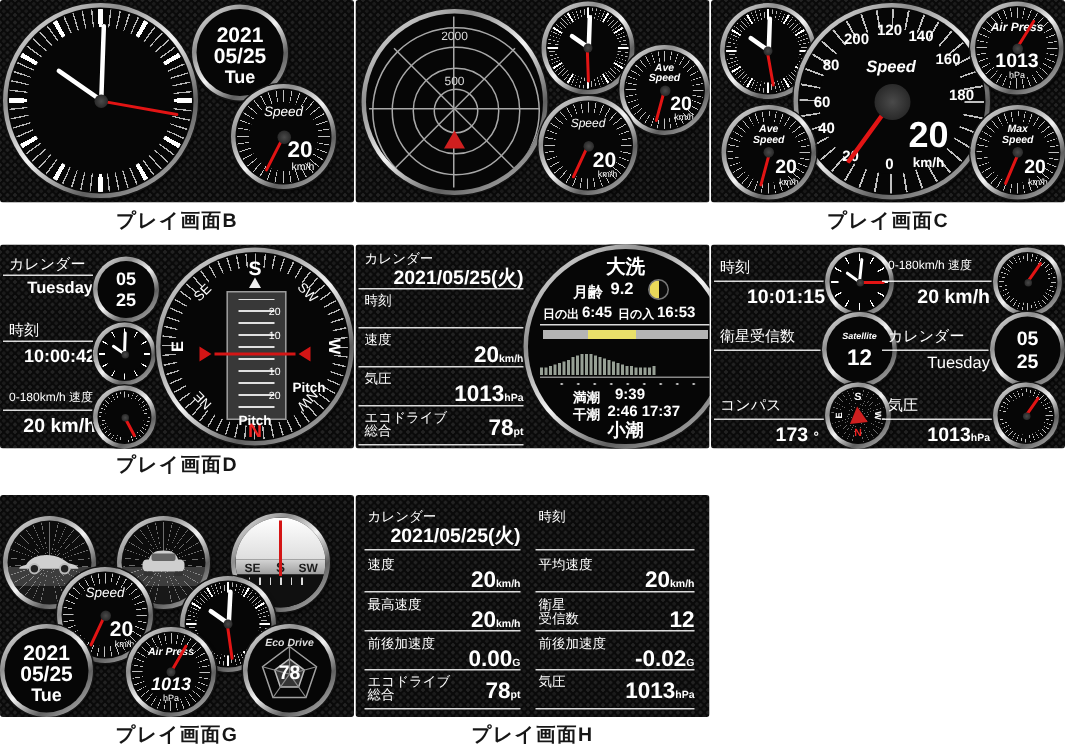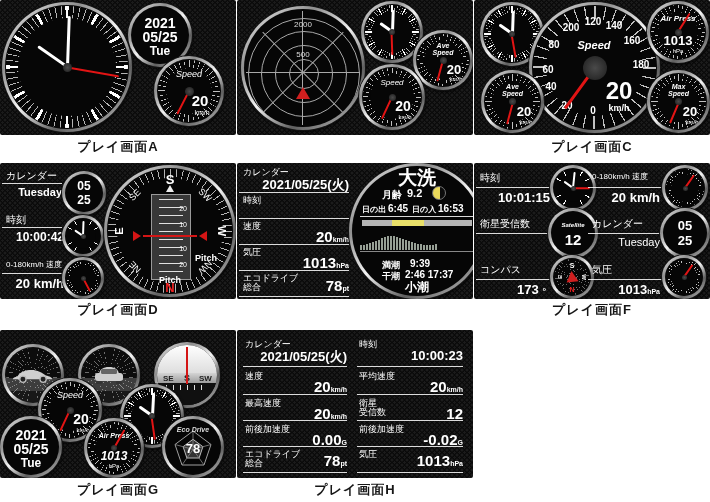--- a/index.html
+++ b/index.html
@@ -76,21 +76,21 @@
           <div class="tkg" data-name="gauge-ticks"></div>
           <div class="cov" style="inset:9px"></div>
         <span class="t it ctr" style="left:50%;top:15px;font-size:9px" data-name="gauge-title">Speed</span>
         <span class="t b ctr" style="left:43px;top:41px;font-size:15px" data-name="gauge-value">20</span>
         <span class="t ctr" style="left:45px;top:53px;font-size:7px" data-name="gauge-unit">km/h</span>
         <div class="needle" style="height:26px;transform:rotate(207deg)" data-name="gauge-needle"></div>
         <div class="hub"></div>
       </div>
     </div>
   </div>
-  <div class="plabel" style="left:0;top:139px" data-name="panel-a-caption">プレイ画面A</div>
+  <div class="plabel" style="left:0;top:139px" data-name="panel-a-caption">プレイ画面B</div>
 
   <div class="panel" style="left:237px;top:0;width:236px;height:135px" data-name="screen-panel-b">
     <div class="ring" style="left:4px;top:6px;width:124px;height:124px" data-name="radar-dial">
       <div class="face">
         <div class="rring" style="left:45px;top:50px;width:28px;height:28px" data-name="radar-ring"></div>
         <div class="rring" style="left:31px;top:36px;width:56px;height:56px" data-name="radar-ring"></div>
         <div class="rring" style="left:17px;top:22px;width:84px;height:84px" data-name="radar-ring"></div>
         <div class="rring" style="left:4px;top:9px;width:110px;height:110px" data-name="radar-ring"></div>
         <div class="xline" style="left:58px;top:2px;width:1px;height:114px" data-name="radar-crosshair-v"></div>
         <div class="xline" style="left:2px;top:63px;width:114px;height:1px" data-name="radar-crosshair-h"></div>
@@ -280,21 +280,21 @@
     <span class="lbl" style="left:6px;top:83px" data-name="row-label">気圧</span>
     <div class="val" style="left:4px;top:91px;width:108px;font-size:15px" data-name="row-value"><span data-name="value-text">1013</span><i class="unit" data-name="value-unit">hPa</i></div>
     <div class="line" style="left:2px;top:107px;width:110px" data-name="divider"></div>
     <span class="lbl" style="left:6px;top:109px" data-name="row-label">エコドライブ</span>
     <span class="lbl" style="left:6px;top:118px" data-name="row-label-line2">総合</span>
     <div class="val" style="left:4px;top:114px;width:108px;font-size:15px" data-name="row-value"><span data-name="value-text">78</span><i class="unit" data-name="value-unit">pt</i></div>
     <div class="line" style="left:2px;top:133px;width:110px" data-name="divider"></div>
 
     <div class="ring" style="left:112px;top:0;width:136px;height:136px" data-name="tide-dial">
       <div class="face">
-        <b class="t ctr" style="left:65px;top:12px;font-size:19px" data-name="tide-place">大洗</b>
+        <b class="t ctr" style="left:65px;top:12px;font-size:13px" data-name="tide-place">大洗</b>
         <span class="t b" style="left:30px;top:22px;font-size:10px" data-name="moon-age-label">月齢</span>
         <span class="t b" style="left:55px;top:21px;font-size:11px" data-name="moon-age-value">9.2</span>
         <span class="moon" style="left:80px;top:20px" data-name="moon-phase-icon"></span>
         <span class="t b" style="left:10px;top:38px;font-size:8px" data-name="sunrise-label">日の出</span>
         <span class="t b" style="left:36px;top:37px;font-size:10px" data-name="sunrise-value">6:45</span>
         <span class="t b" style="left:60px;top:38px;font-size:8px" data-name="sunset-label">日の入</span>
         <span class="t b" style="left:86px;top:37px;font-size:10px" data-name="sunset-value">16:53</span>
         <div class="line" style="left:8px;top:50px;width:114px" data-name="divider"></div>
         <div class="bartrack" style="left:10px;top:54px;width:110px;height:6px" data-name="daylight-bar-track"></div>
         <div class="barseg" style="left:40px;top:54px;width:32px;height:6px" data-name="daylight-bar-segment"></div>
@@ -399,21 +399,20 @@
     <div class="val" style="left:114px;top:119px;width:72px;font-size:13px" data-name="pressure-value"><span data-name="value-text">1013</span><i class="unit" data-name="value-unit">hPa</i></div>
     <div class="ring" style="left:188px;top:92px;width:44px;height:44px" data-name="pressure-gauge">
       <div class="face">
           <div class="tkg"></div>
           <div class="cov" style="inset:6px"></div>
         <div class="needle" style="height:15px;transform:rotate(35deg)" data-name="gauge-needle"></div>
         <div class="hub" style="width:5px;height:5px;left:calc(50% - 2.5px);top:calc(50% - 2.5px)"></div>
       </div>
     </div>
   </div>
-  <div class="plabel" style="left:474px;top:302px" data-name="panel-f-caption">プレイ画面F</div>
 
   <div class="panel" style="left:0;top:330px;width:236px;height:148px" data-name="screen-panel-g">
     <div class="ring" style="left:2px;top:14px;width:62px;height:62px" data-name="pitch-indicator-dial">
       <div class="face" style="background:linear-gradient(180deg,#0c0c0c 55%,#3d3d3d 55% 78%,#181818 78%)">
           <div class="tkf"></div>
         <svg data-name="car-side-icon" width="44" height="17" viewBox="0 0 48 18" style="position:absolute;left:6px;top:20px">
           <path d="M2 13 C2 11 4 11 7 10 C10 5 16 3 22 3 C29 3 34 6 38 9 C42 10 45 11 45 13 Z" fill="#cfcfcf"></path>
           <circle cx="13" cy="13" r="3.4" fill="#222" stroke="#bbb" stroke-width="1.4"></circle>
           <circle cx="35" cy="13" r="3.4" fill="#222" stroke="#bbb" stroke-width="1.4"></circle>
         </svg>
@@ -511,21 +510,20 @@
     <div class="line" style="left:6px;top:90px;width:104px" data-name="divider"></div>
     <span class="lbl" style="left:8px;top:93px" data-name="row-label">前後加速度</span>
     <div class="val" style="left:6px;top:101px;width:104px;font-size:15px" data-name="row-value"><span data-name="value-text">0.00</span><i class="unit" data-name="value-unit">G</i></div>
     <div class="line" style="left:6px;top:116px;width:104px" data-name="divider"></div>
     <span class="lbl" style="left:8px;top:118px" data-name="row-label">エコドライブ</span>
     <span class="lbl" style="left:8px;top:127px" data-name="row-label-line2">総合</span>
     <div class="val" style="left:6px;top:122px;width:104px;font-size:15px" data-name="row-value"><span data-name="value-text">78</span><i class="unit" data-name="value-unit">pt</i></div>
     <div class="line" style="left:6px;top:142px;width:104px" data-name="divider"></div>
 
     <span class="lbl" style="left:122px;top:8px" data-name="row-label">時刻</span>
-    <div class="val" style="left:120px;top:18px;width:106px;font-size:13px" data-name="row-value"><span data-name="value-text">10:00:23</span></div>
     <div class="line" style="left:120px;top:36px;width:106px" data-name="divider"></div>
     <span class="lbl" style="left:122px;top:40px" data-name="row-label">平均速度</span>
     <div class="val" style="left:120px;top:48px;width:106px;font-size:15px" data-name="row-value"><span data-name="value-text">20</span><i class="unit" data-name="value-unit">km/h</i></div>
     <div class="line" style="left:120px;top:64px;width:106px" data-name="divider"></div>
     <span class="lbl" style="left:122px;top:67px" data-name="row-label">衛星</span>
     <span class="lbl" style="left:122px;top:76px" data-name="row-label-line2">受信数</span>
     <div class="val" style="left:120px;top:75px;width:106px;font-size:15px" data-name="row-value"><span data-name="value-text">12</span></div>
     <div class="line" style="left:120px;top:90px;width:106px" data-name="divider"></div>
     <span class="lbl" style="left:122px;top:93px" data-name="row-label">前後加速度</span>
     <div class="val" style="left:120px;top:101px;width:106px;font-size:15px" data-name="row-value"><span data-name="value-text">-0.02</span><i class="unit" data-name="value-unit">G</i></div>

